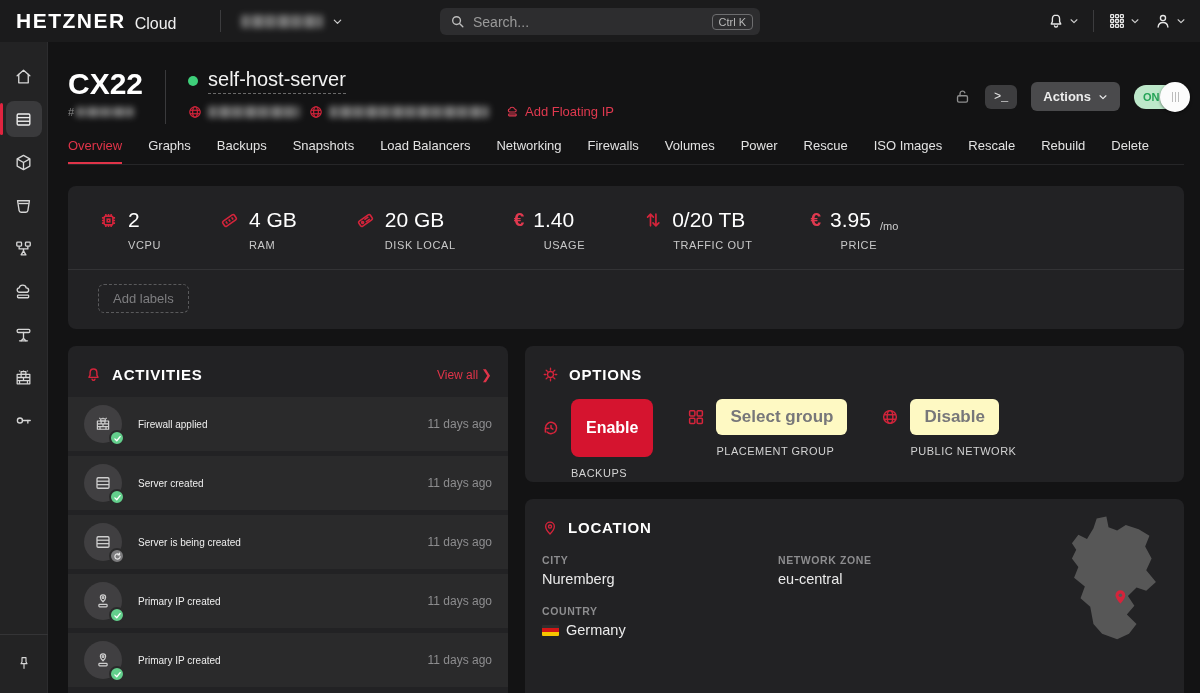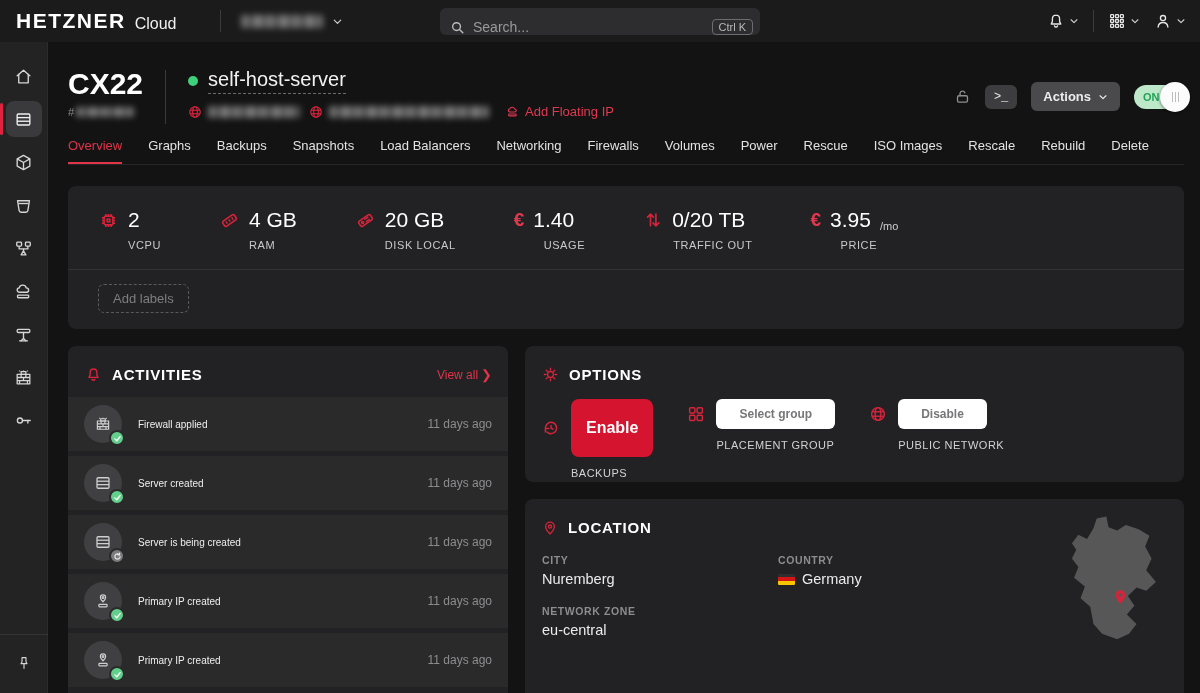--- a/index.html
+++ b/index.html
@@ -8,21 +8,21 @@
   .app { position:relative; width:1200px; height:693px; background:#131314; overflow:hidden; color:#e8e8e8; }
 
   
   .topbar { position:absolute; top:0; left:0; width:1200px; height:42px; background:#1b1b1c; display:flex; align-items:center; z-index:20; }
   .brand { display:flex; align-items:flex-end; margin-left:16px; }
   .brand-main { font-size:21px; font-weight:800; letter-spacing:1.5px; color:#fff; }
   .brand-suffix { font-size:16px; color:#f0f0f0; margin-left:9px; font-weight:400; }
   .tb-divider { width:1px; height:22px; background:#3c3c3e; margin:0 20px 0 44px; }
   .project-select { display:flex; align-items:center; gap:9px; cursor:pointer; }
   .redacted { display:inline-block; border-radius:2px; background:repeating-linear-gradient(90deg,#7c7c7c 0 7px,#565656 7px 13px,#8a8a8a 13px 20px,#626262 20px 26px); filter:blur(3px); opacity:.9; }
-  .searchbar { position:absolute; left:440px; top:8px; width:320px; height:27px; background:#2d2d2f; border-radius:6px; display:flex; align-items:flex-end; padding:0 7px 0 10px; }
+  .searchbar { position:absolute; left:440px; top:8px; width:320px; height:27px; background:#2d2d2f; border-radius:6px; display:flex; align-items:center; padding:0 7px 0 10px; }
   .searchbar input { flex:1; background:transparent; border:none; outline:none; color:#cfcfcf; font-size:14px; font-family:"Liberation Sans",sans-serif; }
   .searchbar input::placeholder { color:#9a9a9a; }
   .kbd { font-size:11px; color:#b8b8b8; border:1px solid #6d6d6f; border-radius:4px; padding:1px 6px; white-space:nowrap; }
   .tb-right { position:absolute; right:14px; top:0; height:42px; display:flex; align-items:center; gap:14px; }
   .tb-item { display:flex; align-items:center; gap:4px; cursor:pointer; }
   .tb-sep { width:1px; height:22px; background:#3c3c3e; }
   svg.ic { display:block; }
 
   
   .sidebar { position:absolute; top:42px; left:0; width:48px; height:651px; background:#232324; border-right:1px solid #2c2c2e; z-index:10; display:flex; flex-direction:column; align-items:center; padding-top:16px; }
@@ -85,21 +85,21 @@
   .badge-ok { background:#63cf8c; }
   .badge-pend { background:#7b7b7d; }
   .act-text { font-size:10px; color:#eeeeee; }
   .act-time { margin-left:auto; font-size:12px; color:#8d8d8f; }
 
   .options-card { height:136px; }
   .opt-row { display:flex; align-items:flex-start; padding:2px 17px 0; gap:0; }
   .opt-group { display:flex; flex-direction:column; margin-right:34px; }
   .opt-top { display:flex; align-items:center; gap:11px; }
   .btn-red { background:#d5142f; color:#fff; border:none; border-radius:8px; padding:20px 15px; font-size:16px; font-weight:700; cursor:pointer; }
-  .btn-disabled { background:#ffffff; color:#77777a; border:none; border-radius:6px; padding:8px 23px; font-size:12px; font-weight:700; cursor:pointer; }
+  .btn-disabled { background:#fef9c3; color:#77777a; border:none; border-radius:6px; padding:8px 14px; font-size:17px; font-weight:700; cursor:pointer; }
   .opt-label { margin-top:10px; font-size:11px; color:#d2d2d2; letter-spacing:.5px; margin-left:29px; }
 
   .location-card { height:236px; position:relative; }
   .loc-grid { display:grid; grid-template-columns:236px 1fr; grid-row-gap:18px; padding:4px 17px 0; }
   .loc-label { font-size:10.5px; font-weight:700; color:#8d8d8f; letter-spacing:.6px; margin-bottom:5px; }
   .loc-value { font-size:14.5px; color:#ebebeb; display:flex; align-items:center; gap:7px; }
   .flag-de { width:17px; height:11px; display:inline-block; border-radius:1px; overflow:hidden; }
   .flag-de i { display:block; height:33.4%; }
   .flag-de .f1{background:#2e2e2e;} .flag-de .f2{background:#d21616;} .flag-de .f3{background:#f6c500;}
   .map-wrap { position:absolute; right:8px; top:12px; }
@@ -553,34 +553,34 @@
                 <circle cx="12" cy="9.8" r="2.3"></circle>
               </svg>
             <span class="card-title">LOCATION</span>
           </div>
           <div class="loc-grid">
             <div>
               <div class="loc-label">CITY</div>
               <div class="loc-value">Nuremberg</div>
             </div>
             <div>
+              <div class="loc-label">NETWORK ZONE</div>
+              <div class="loc-value">eu-central</div>
+            </div>
+            <div>
               <div class="loc-label">COUNTRY</div>
               <div class="loc-value">
                 <span class="flag-de">
                     <i class="f1"></i>
                     <i class="f2"></i>
                     <i class="f3"></i>
                   </span>
                 <span>Germany</span>
               </div>
             </div>
-            <div>
-              <div class="loc-label">NETWORK ZONE</div>
-              <div class="loc-value">eu-central</div>
-            </div>
           </div>
           <div class="map-wrap">
             <svg width="122" height="140" viewBox="0 0 100 130">
               <path fill="#575757" d="M10,30 L16,22 L24,26 L30,16 L33,7 L42,5 L44,15 L52,18 L60,13 L72,17 L82,23 L78,33 L84,44 L79,55 L88,66 L79,74 L70,71 L62,79 L68,88 L61,96 L70,105 L63,114 L52,119 L38,114 L30,105 L27,89 L18,81 L22,70 L12,62 L16,52 L10,44 L14,36 Z"></path>
               <path fill="#d5243b" d="M55,86 C55,86 50.5,81.5 50.5,78.2 A4.5,4.5 0 0 1 59.5,78.2 C59.5,81.5 55,86 55,86 Z"></path>
               <circle cx="55" cy="78.2" r="1.6" fill="#575757"></circle>
             </svg>
           </div>
         </div>
       </div>

